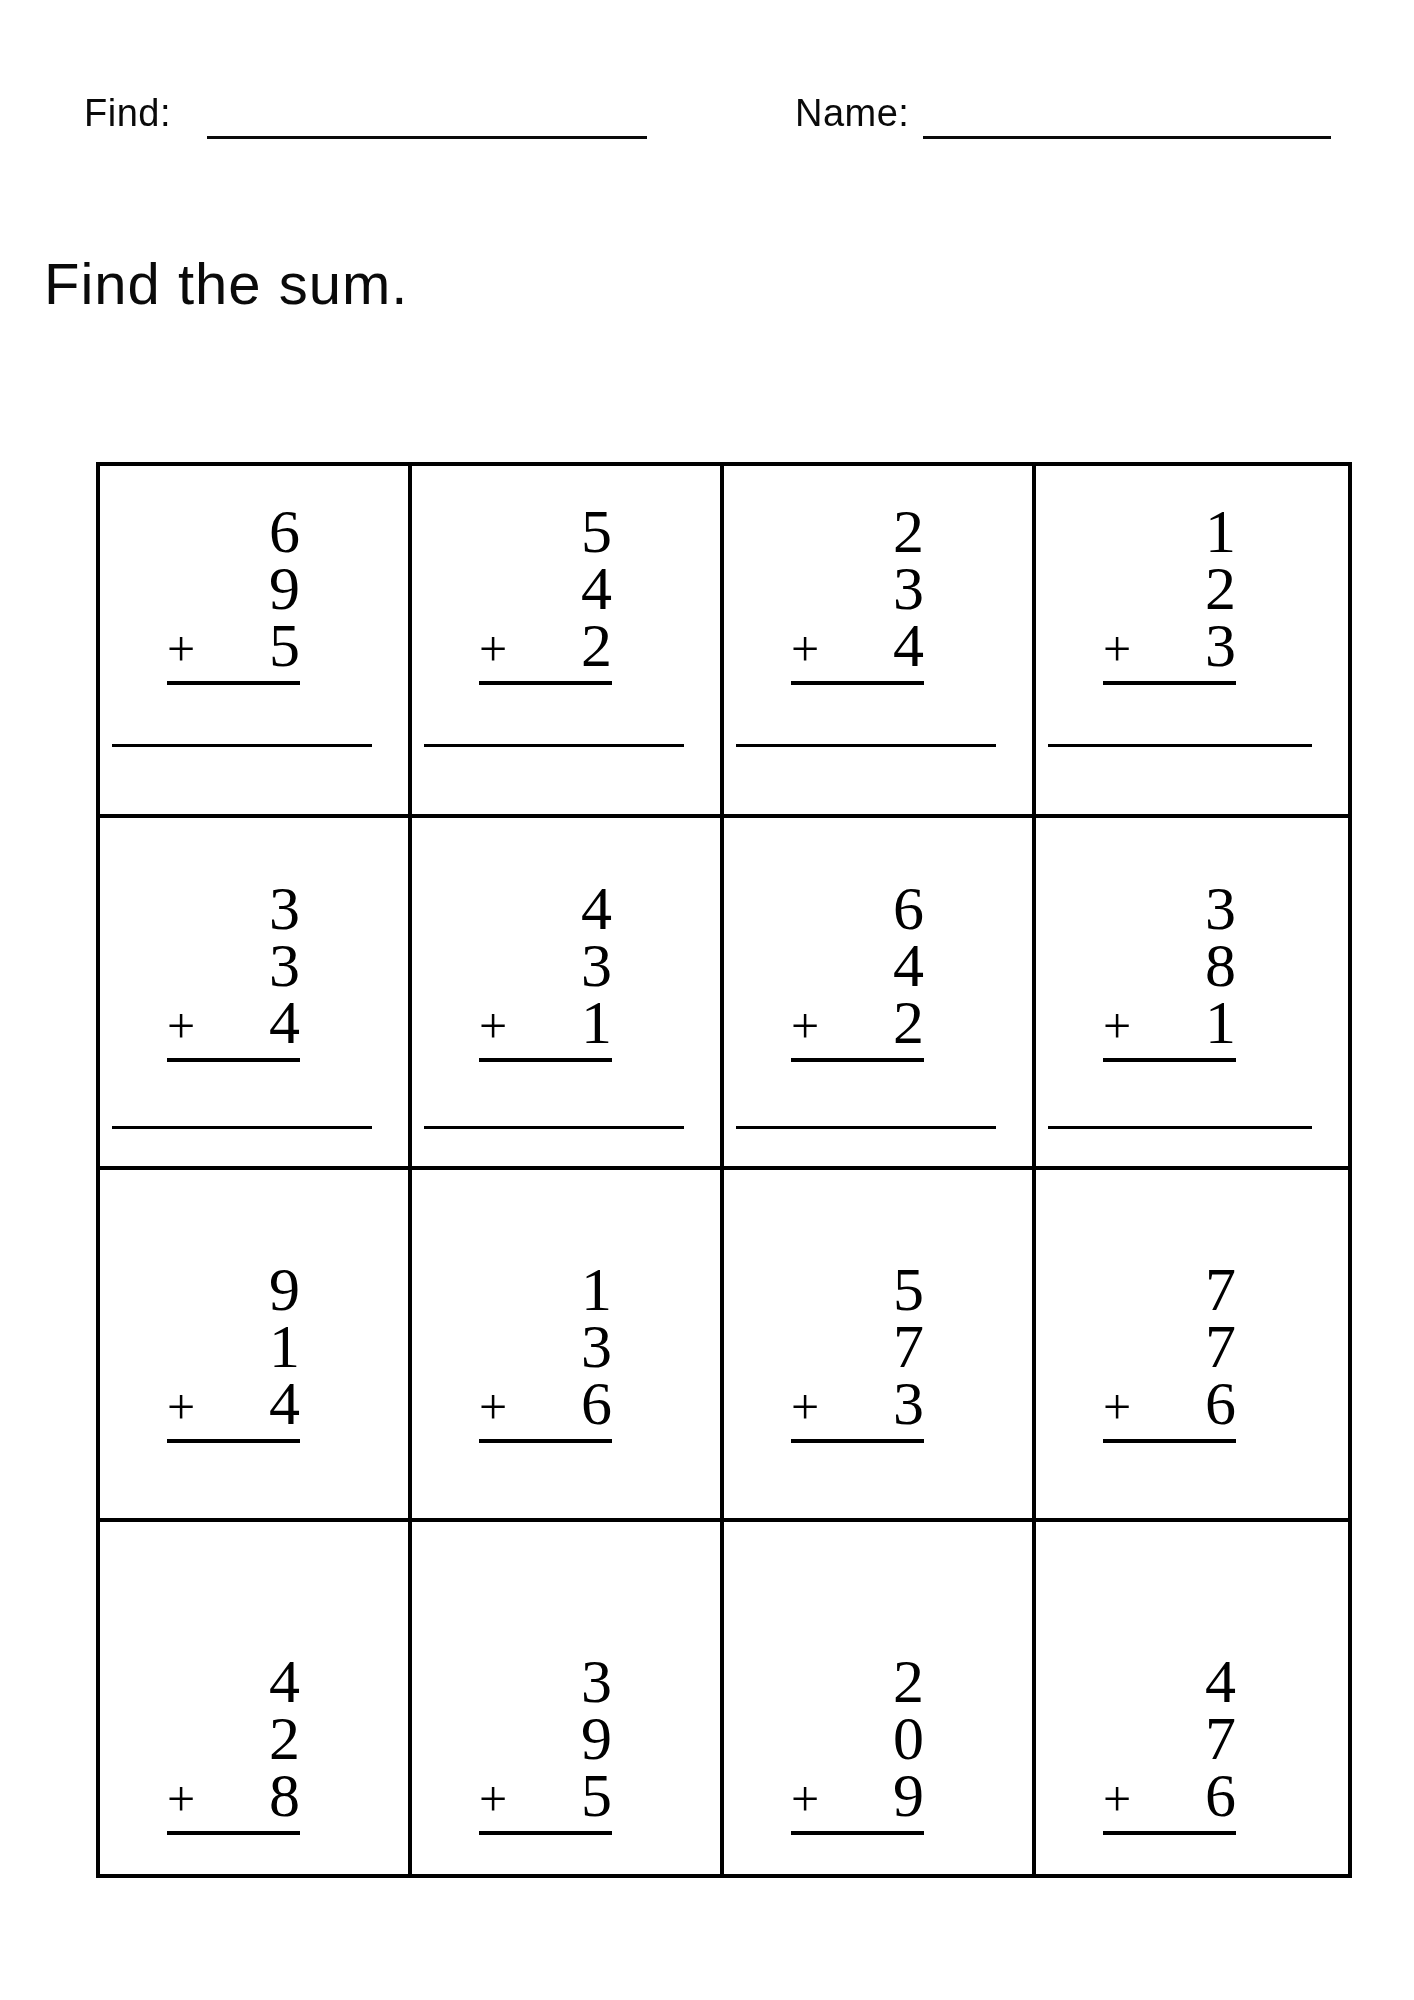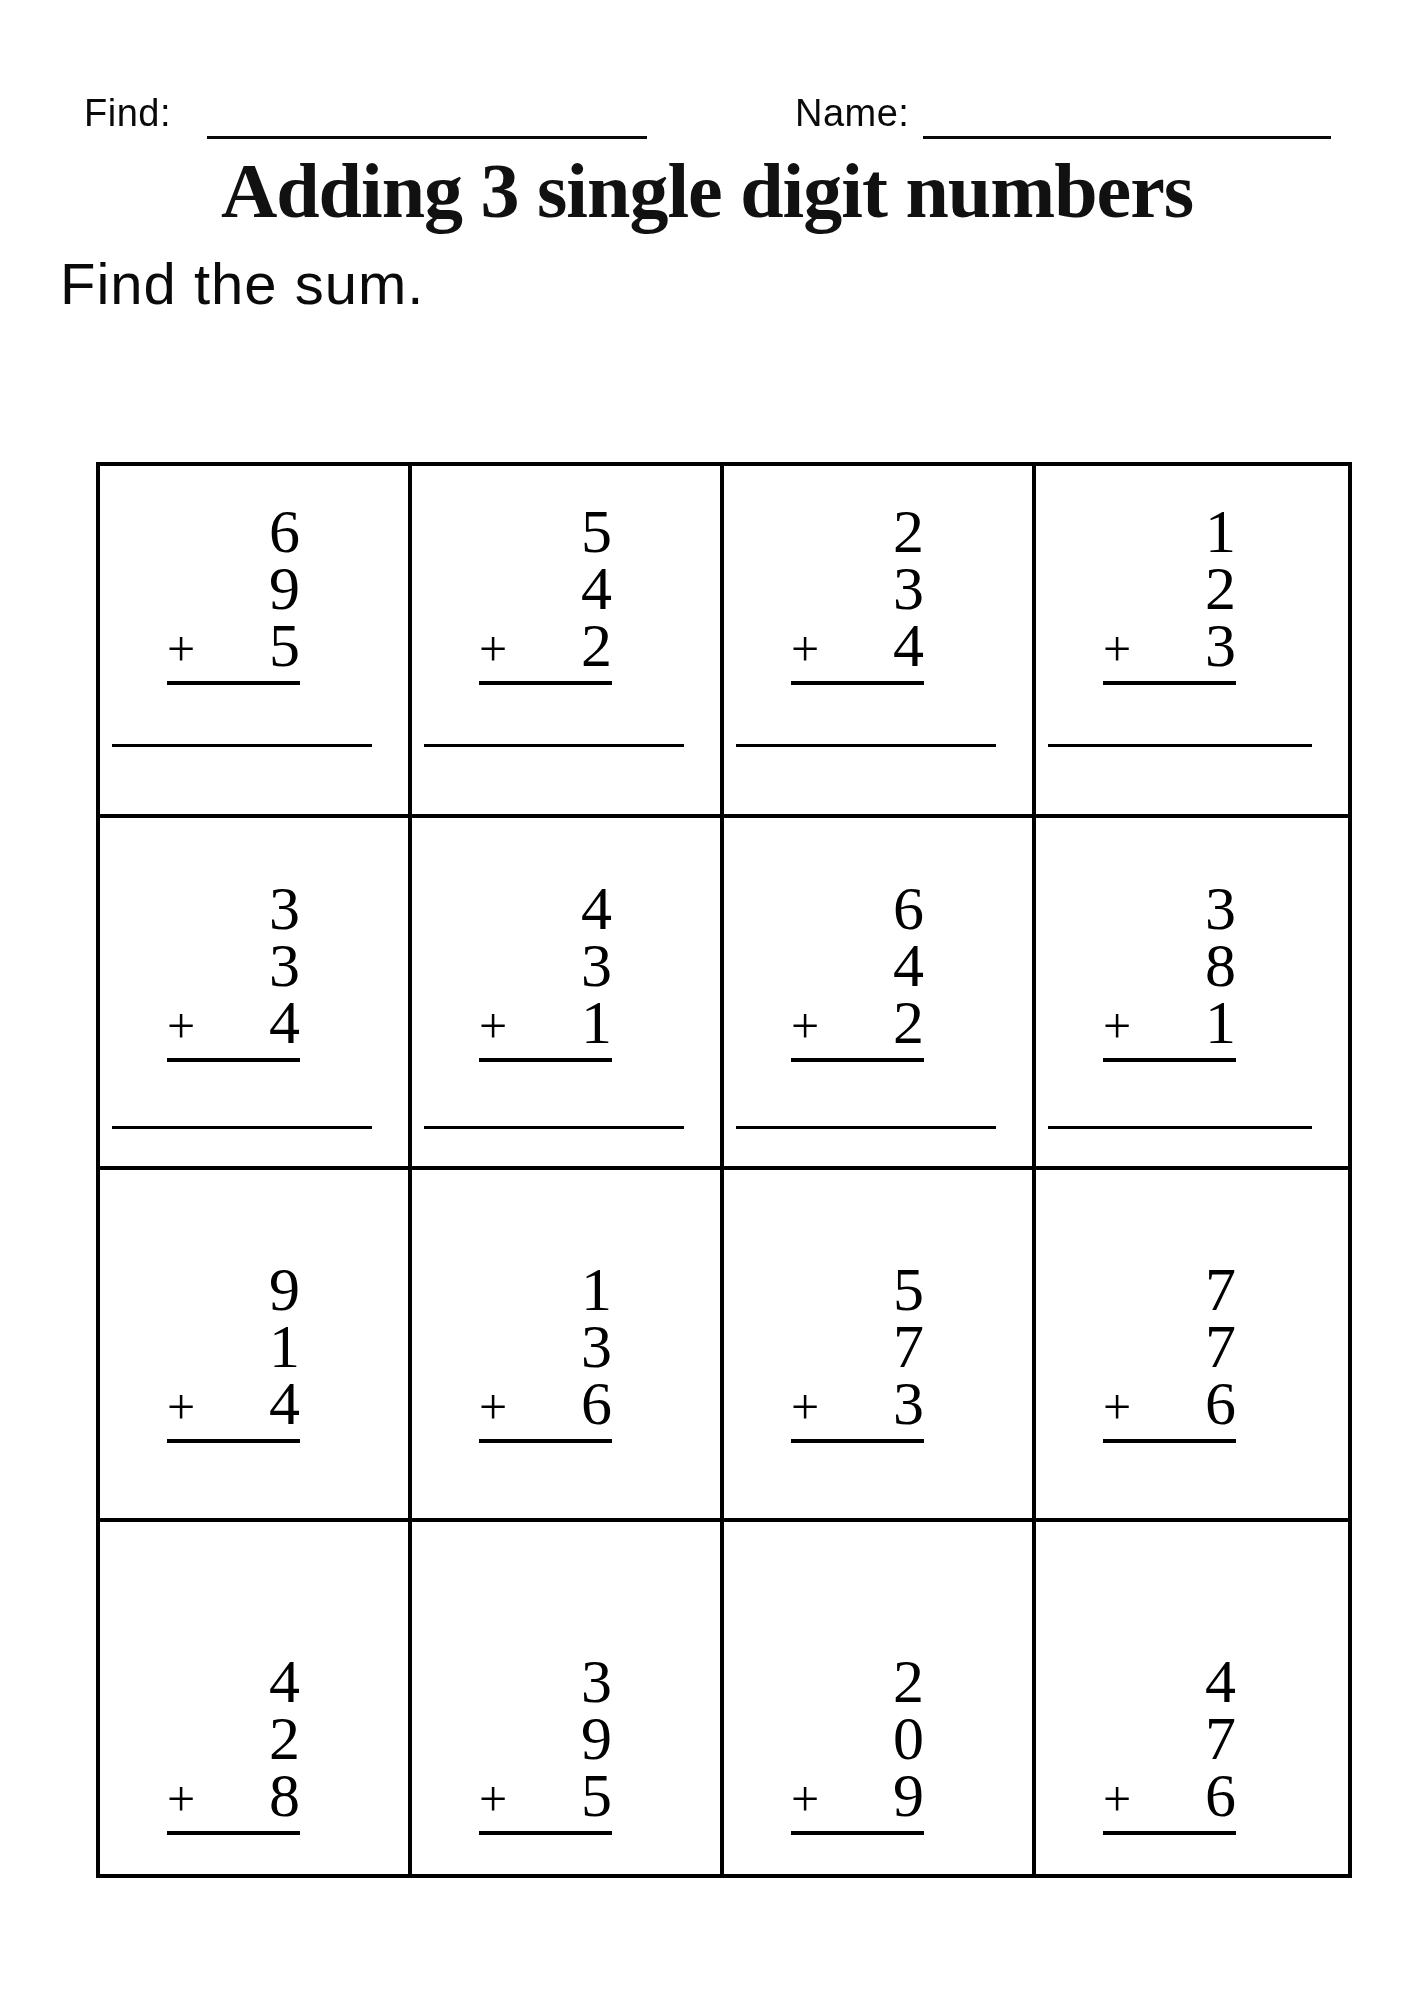--- a/index.html
+++ b/index.html
@@ -39,21 +39,21 @@
     font-family: "Liberation Serif", serif;
     font-weight: bold;
     font-size: 78px;
     letter-spacing: -1px;
     color: #111;
   }
 
   
   .instruction {
     position: absolute;
-    left: 60px; top: 250px;
+    left: 44px; top: 250px;
     font-size: 58px;
     letter-spacing: 1px;
     color: #0a0a0a;
   }
 
   
   .grid {
     position: absolute;
     left: 96px; top: 462px;
     width: 1256px; height: 1416px;
@@ -115,21 +115,20 @@
 <body>
 
 <div class="page">
 
   <span class="field-label name-label">Find:</span>
   <div class="field-line name-line"></div>
 
   <span class="field-label date-label">Name:</span>
   <div class="field-line date-line"></div>
 
-  <div class="title">Adding 3 single digit numbers</div>
 
   <div class="instruction">Find the sum.</div>
 
   <div class="grid" id="grid">
       <div class="cell r1">
         <div class="prob">
           <span class="digit">6</span>
           <span class="digit">9</span>
           <div class="op-row">
             <span class="plus">+</span>

